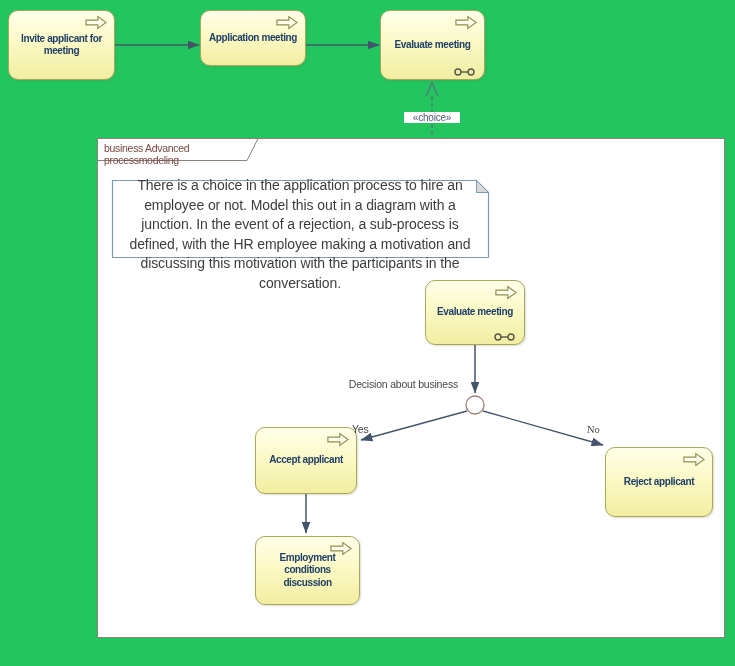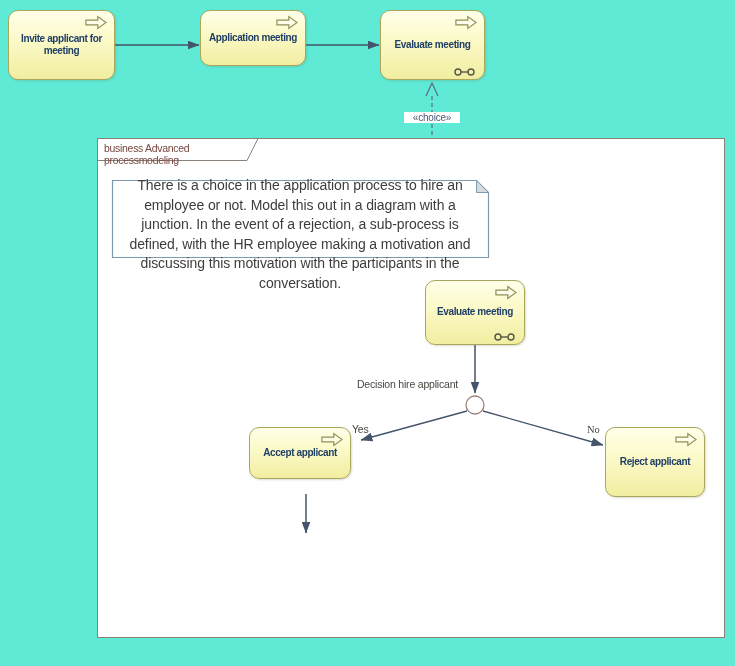--- a/index.html
+++ b/index.html
@@ -1,17 +1,17 @@
 <!DOCTYPE html>
 <html><head>
 <meta charset="utf-8">
 <style>
   html,body{margin:0;padding:0;background:#ffffff;}
   .canvas{
-    position:relative;width:735px;height:666px;background:#5eead4;
+    position:relative;width:735px;height:666px;background:#22c55e;
     font-family:"Liberation Sans",sans-serif;overflow:hidden;
   }
   svg.overlay{position:absolute;left:0;top:0;z-index:0;}
   
   .node{
     position:absolute;z-index:1;box-sizing:border-box;
     border:1px solid #a9a75c;border-radius:10px;
     background:linear-gradient(to bottom,#ffffe9 0%,#fbf9c6 45%,#f1eea1 100%);
     box-shadow:1px 1px 2px rgba(120,120,90,0.25);
     display:flex;align-items:center;justify-content:center;
@@ -120,39 +120,47 @@
     <div class="node-label">Evaluate meeting</div>
     <span class="chain-icon">
       <svg width="21" height="10" viewBox="0 0 21 10">
           <circle cx="4" cy="5" r="3" fill="none" stroke="#56564a" stroke-width="1.4"></circle>
           <circle cx="17" cy="5" r="3" fill="none" stroke="#56564a" stroke-width="1.4"></circle>
           <line x1="7" y1="5" x2="14" y2="5" stroke="#56564a" stroke-width="1.4"></line>
         </svg>
     </span>
   </div>
 
-  <div class="node" style="left:249px;top:427px;width:102px;height:52px">
+  <div class="node" style="left:255px;top:427px;width:102px;height:67px">
     <span class="process-icon">
       <svg width="22" height="15" viewBox="0 0 24 15">
           <path d="M1,5 H14 V1 L23,7.5 L14,14 V10 H1 Z" fill="rgba(255,255,255,0.45)" stroke="#8f8f55" stroke-width="1.3"></path>
         </svg>
     </span>
     <div class="node-label">Accept applicant</div>
   </div>
 
-  <div class="node" style="left:605px;top:427px;width:100px;height:70px">
+  <div class="node" style="left:605px;top:447px;width:108px;height:70px">
     <span class="process-icon">
       <svg width="22" height="15" viewBox="0 0 24 15">
           <path d="M1,5 H14 V1 L23,7.5 L14,14 V10 H1 Z" fill="rgba(255,255,255,0.45)" stroke="#8f8f55" stroke-width="1.3"></path>
         </svg>
     </span>
     <div class="node-label">Reject applicant</div>
   </div>
 
+  <div class="node" style="left:255px;top:536px;width:105px;height:69px">
+    <span class="process-icon">
+      <svg width="22" height="15" viewBox="0 0 24 15">
+          <path d="M1,5 H14 V1 L23,7.5 L14,14 V10 H1 Z" fill="rgba(255,255,255,0.45)" stroke="#8f8f55" stroke-width="1.3"></path>
+        </svg>
+    </span>
+    <div class="node-label">Employment conditions discussion</div>
+  </div>
 
   <div class="frame-title">business Advanced processmodeling</div>
   <div class="note-text">There is a choice in the application process to hire an employee or not. Model this out in a diagram with a junction. In the event of a rejection, a sub-process is defined, with the HR employee making a motivation and discussing this motivation with the participants in the conversation.</div>
   <div class="trace-lbl">«choice»</div>
-  <div class="lbl decision-lbl">Decision hire applicant</div>
+  <div class="lbl decision-lbl">Decision about business</div>
   <div class="lbl yes-lbl">Yes</div>
   <div class="lbl no-lbl">No</div>
 
 </div>
 
 </body></html>

